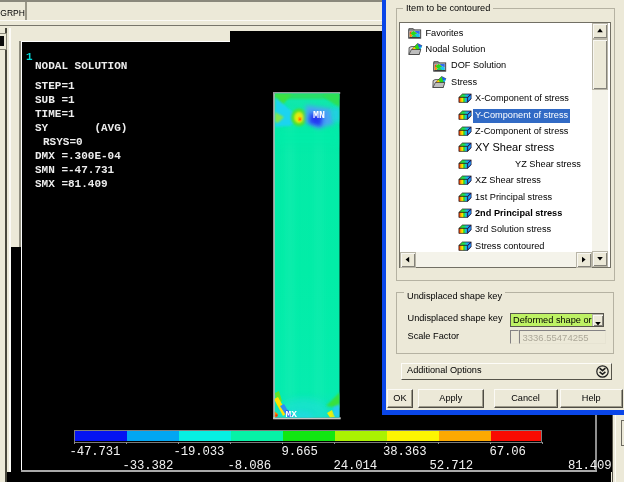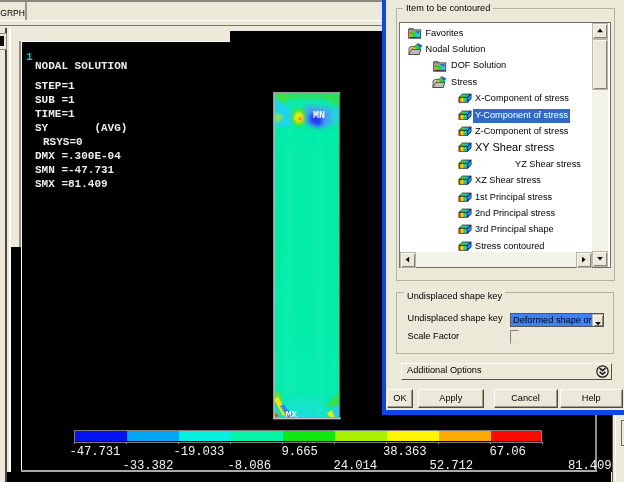--- a/index.html
+++ b/index.html
@@ -290,25 +290,25 @@
       <use href="#cube"></use>
     </svg>
   <div class="abs" style="left:93px;top:175.1px;font-size:9.2px;line-height:11px;">XZ Shear stress</div>
   <svg class="abs" style="left:75.5px;top:191.5px;" width="14" height="12" viewBox="0 0 14 12">
       <use href="#cube"></use>
     </svg>
   <div class="abs" style="left:93px;top:191.5px;font-size:9.2px;line-height:11px;">1st Principal stress</div>
   <svg class="abs" style="left:75.5px;top:207.9px;" width="14" height="12" viewBox="0 0 14 12">
       <use href="#cube"></use>
     </svg>
-  <div class="abs" style="left:93px;top:207.9px;font-size:9.2px;line-height:11px;">2nd Principal stress</div>
+  <div class="abs" style="left:93px;top:207.9px;font-size:9.2px;line-height:11px;font-weight:bold;">2nd Principal stress</div>
   <svg class="abs" style="left:75.5px;top:224.3px;" width="14" height="12" viewBox="0 0 14 12">
       <use href="#cube"></use>
     </svg>
-  <div class="abs" style="left:93px;top:224.3px;font-size:9.2px;line-height:11px;">3rd Principal shape</div>
+  <div class="abs" style="left:93px;top:224.3px;font-size:9.2px;line-height:11px;">3rd Solution stress</div>
   <svg class="abs" style="left:75.5px;top:240.7px;" width="14" height="12" viewBox="0 0 14 12">
       <use href="#cube"></use>
     </svg>
   <div class="abs" style="left:93px;top:240.7px;font-size:9.2px;line-height:11px;">Stress contoured</div>
 
   <div class="abs" style="left:210px;top:23px;width:16px;height:244px;background:#f4f3ea;"></div>
   <div class="sbbtn" style="left:210px;top:23px;width:14px;height:14px;">
     <svg width="14" height="14">
         <polygon points="7,4.6 9.8,8.2 4.2,8.2" fill="#000"></polygon>
       </svg></div>
@@ -325,29 +325,32 @@
       </svg></div>
   <div class="sbbtn" style="left:194px;top:252px;width:14px;height:14px;">
     <svg width="14" height="14">
         <polygon points="8.6,6.6 5,3.8 5,9.4" fill="#000"></polygon>
       </svg></div>
 
   <div class="frame" style="left:13.5px;top:292px;width:216px;height:60px;border-color:#b5b2a2;"></div>
   <div class="abs" style="left:22px;top:290.5px;background:#ece9d8;padding:0 3px;font-size:9.2px;color:#000;">Undisplaced shape key</div>
   <div class="abs" style="left:25.5px;top:313.3px;font-size:9.2px;color:#000;">Undisplaced shape key</div>
 
-  <div class="abs" style="left:127.5px;top:312.5px;width:92px;height:12px;background:#3b82f6;border:1px solid #58564e;overflow:hidden;text-align:right;">
+  <div class="abs" style="left:127.5px;top:312.5px;width:92px;height:12px;background:#bef264;border:1px solid #58564e;overflow:hidden;text-align:right;">
     <div style="position:absolute;left:2.5px;top:1.5px;font-size:9.2px;white-space:nowrap;">Deformed shape or</div>
     <div class="sbbtn" style="left:81.5px;top:0.5px;width:10px;height:11px;">
       <svg width="10" height="11">
           <polygon points="5,7.5 7.8,4 2.2,4" fill="#000"></polygon>
         </svg></div>
   </div>
   <div class="abs" style="left:25.5px;top:331.3px;font-size:9.2px;color:#000;">Scale Factor</div>
   <div class="sunk" style="left:127.5px;top:330px;width:7px;height:12px;background:#ece9d8;"></div>
+  <div class="sunk" style="left:136.5px;top:330px;width:85px;height:12px;background:#ece9d8;">
+    <div style="position:absolute;left:3px;top:1px;font-size:9.5px;color:#aca899;white-space:nowrap;">3336.55474255</div>
+  </div>
 
   <div class="abs" style="left:19px;top:363px;width:209px;height:14.5px;background:#ece9d8;border:1px solid;border-color:#fdfcf8 #56544a #56544a #fdfcf8;"></div>
   <div class="abs" style="left:22px;top:364.7px;background:#ece9d8;padding:0 3px;font-size:9.2px;color:#000;">Additional Options</div>
   <svg class="abs" style="left:214.3px;top:364.6px;" width="13" height="13" viewBox="0 0 13 13">
     <circle cx="6.5" cy="6.5" r="5.7" fill="none" stroke="#1c1c1c" stroke-width="1.2"></circle>
     <polyline points="3.6,3.2 6.5,5.7 9.4,3.2" fill="none" stroke="#1c1c1c" stroke-width="1.6"></polyline>
     <polyline points="3.6,6.8 6.5,9.3 9.4,6.8" fill="none" stroke="#1c1c1c" stroke-width="1.6"></polyline>
   </svg>
 
   <div class="btn" style="left:5px;top:389px;width:24px;height:17px;">OK</div>

